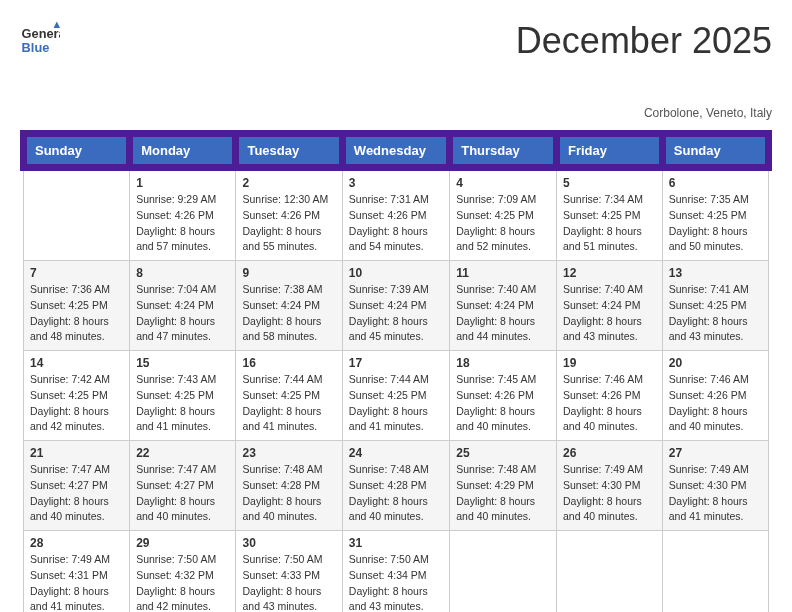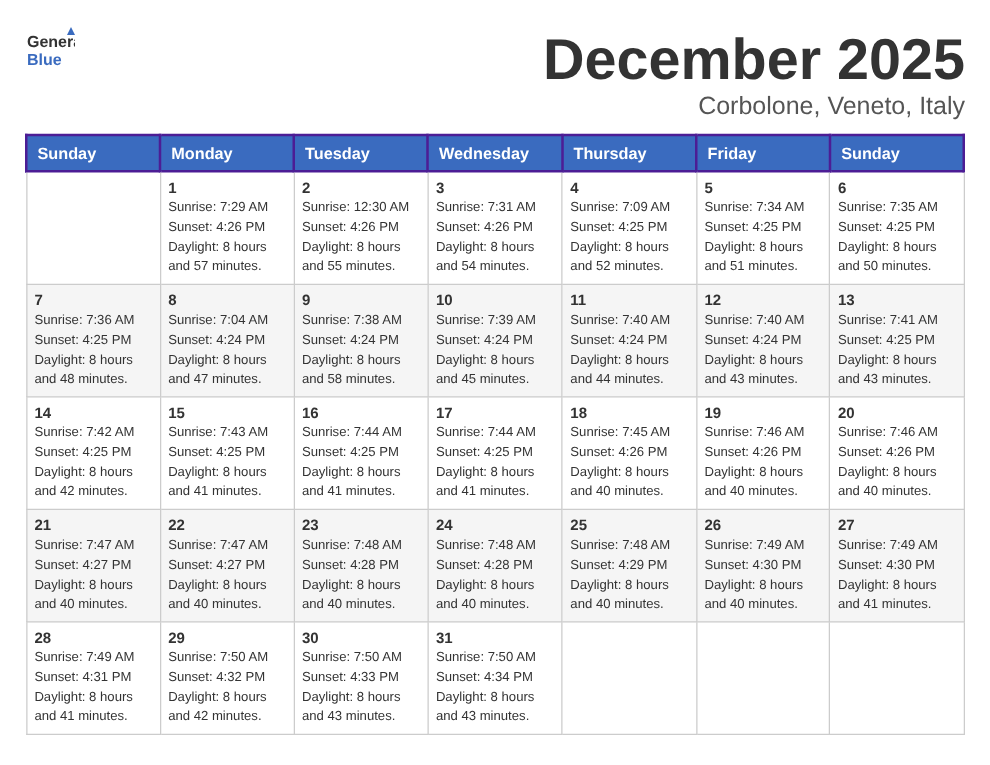--- a/index.html
+++ b/index.html
@@ -22,41 +22,42 @@
     }
     .logo-icon {
       width: 40px;
       height: 40px;
       margin-right: 4px;
     }
     .title-block {
       text-align: right;
     }
     .month-title {
-      font-size: 46px;
-      font-weight: bold;
+      font-size: 36px;
+      font-weight: normal;
       color: #333;
     }
     .location {
-      font-size: 20px;
+      font-size: 12px;
       color: #555;
+      margin-top: 44px;
     }
     .calendar {
       width: 100%;
       border-collapse: collapse;
       border: 1px solid #ccc;
     }
     .calendar th {
       background-color: #3a6bbf;
       color: #fff;
       font-size: 13px;
       font-weight: bold;
       padding: 6px 8px;
       text-align: left;
-      border: 2px solid #4c1d95;
+      border: 7px solid #4c1d95;
     }
     .calendar td {
       vertical-align: top;
       padding: 5px 6px;
       border: 1px solid #ccc;
       font-size: 10.5px;
       color: #333;
       width: 108px;
       min-height: 80px;
       background: #fff;
@@ -105,21 +106,21 @@
         <th>Friday</th>
         <th>Sunday</th>
       </tr>
   </thead>
   <tbody id="calendar-body">
   <tr>
         <td class="empty-cell"></td>
         <td>
           <span class="day-number">1</span>
           <div class="day-info">
-            <div>Sunrise: 7:29 AM</div>
+            <div>Sunrise: 9:29 AM</div>
             <div>Sunset: 4:26 PM</div>
             <div>Daylight: 8 hours</div>
             <div>and 57 minutes.</div>
           </div>
         </td>
         <td>
           <span class="day-number">2</span>
           <div class="day-info">
             <div>Sunrise: 12:30 AM</div>
             <div>Sunset: 4:26 PM</div>

